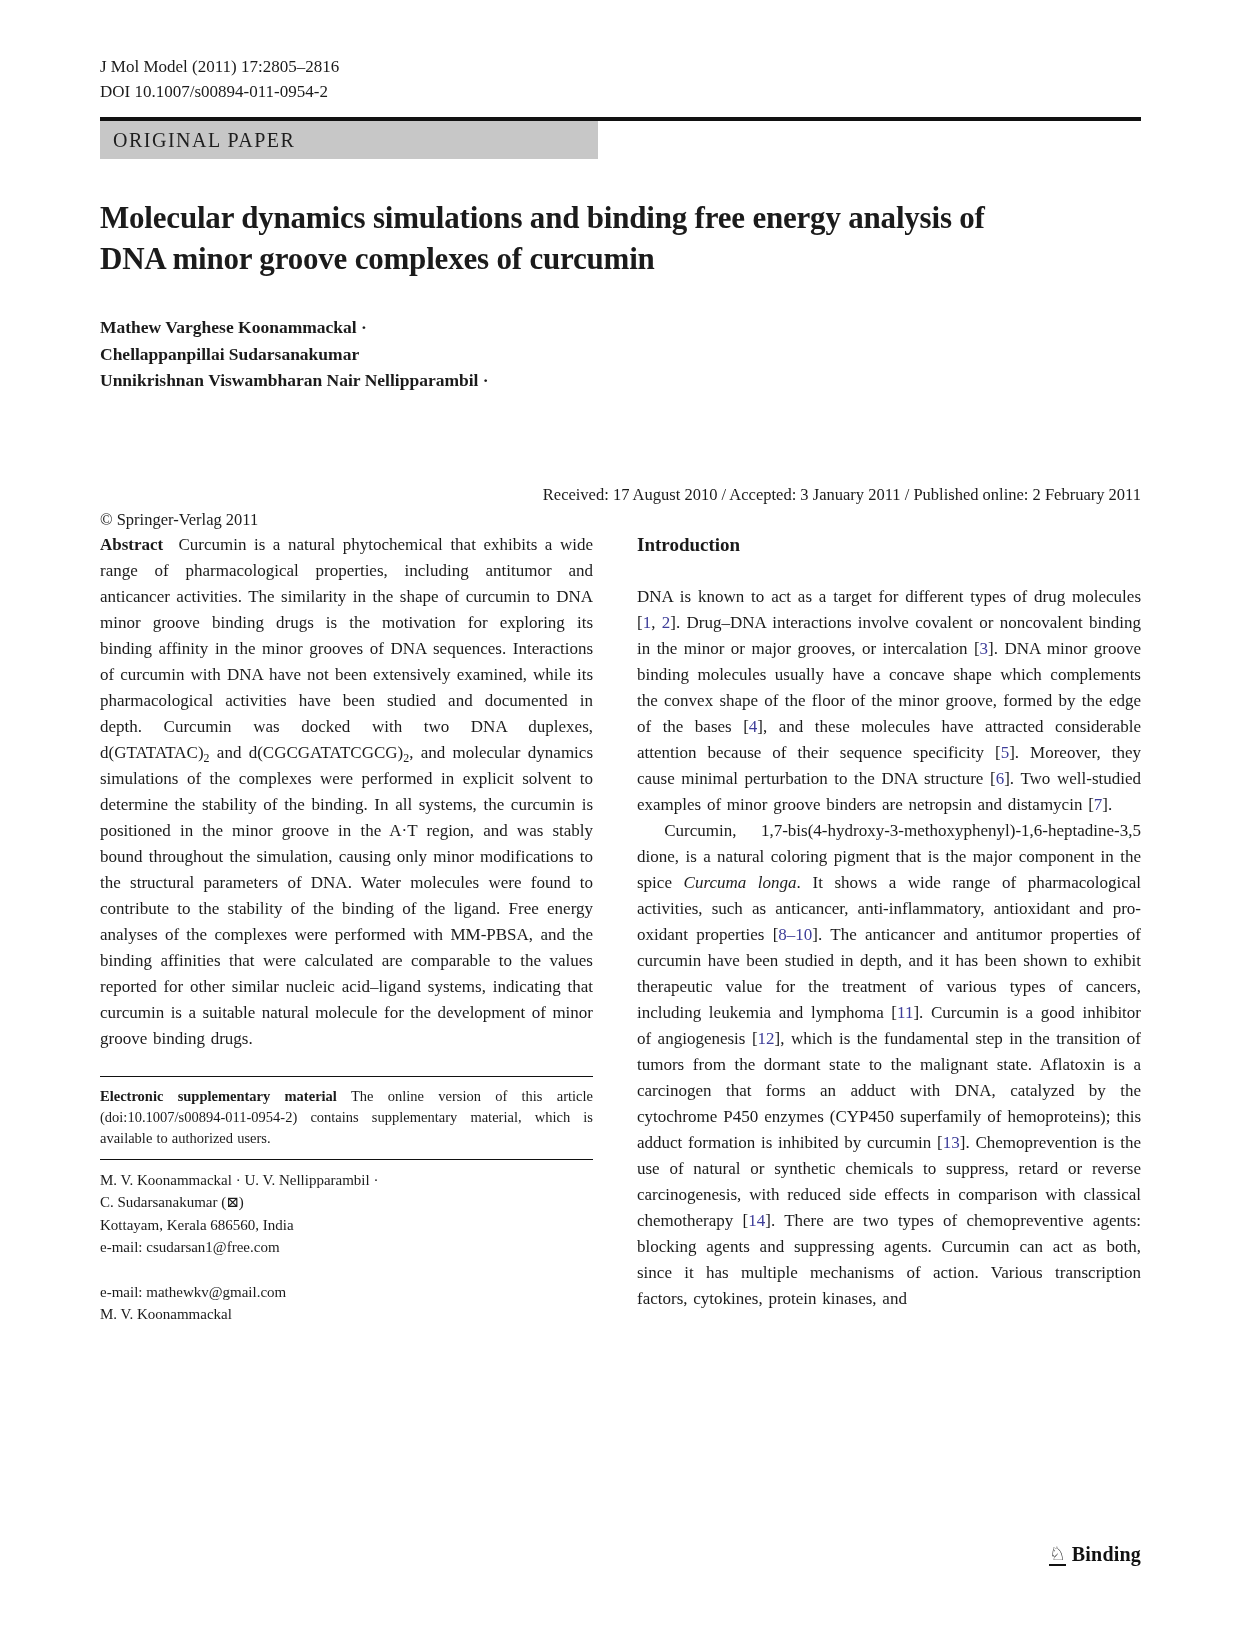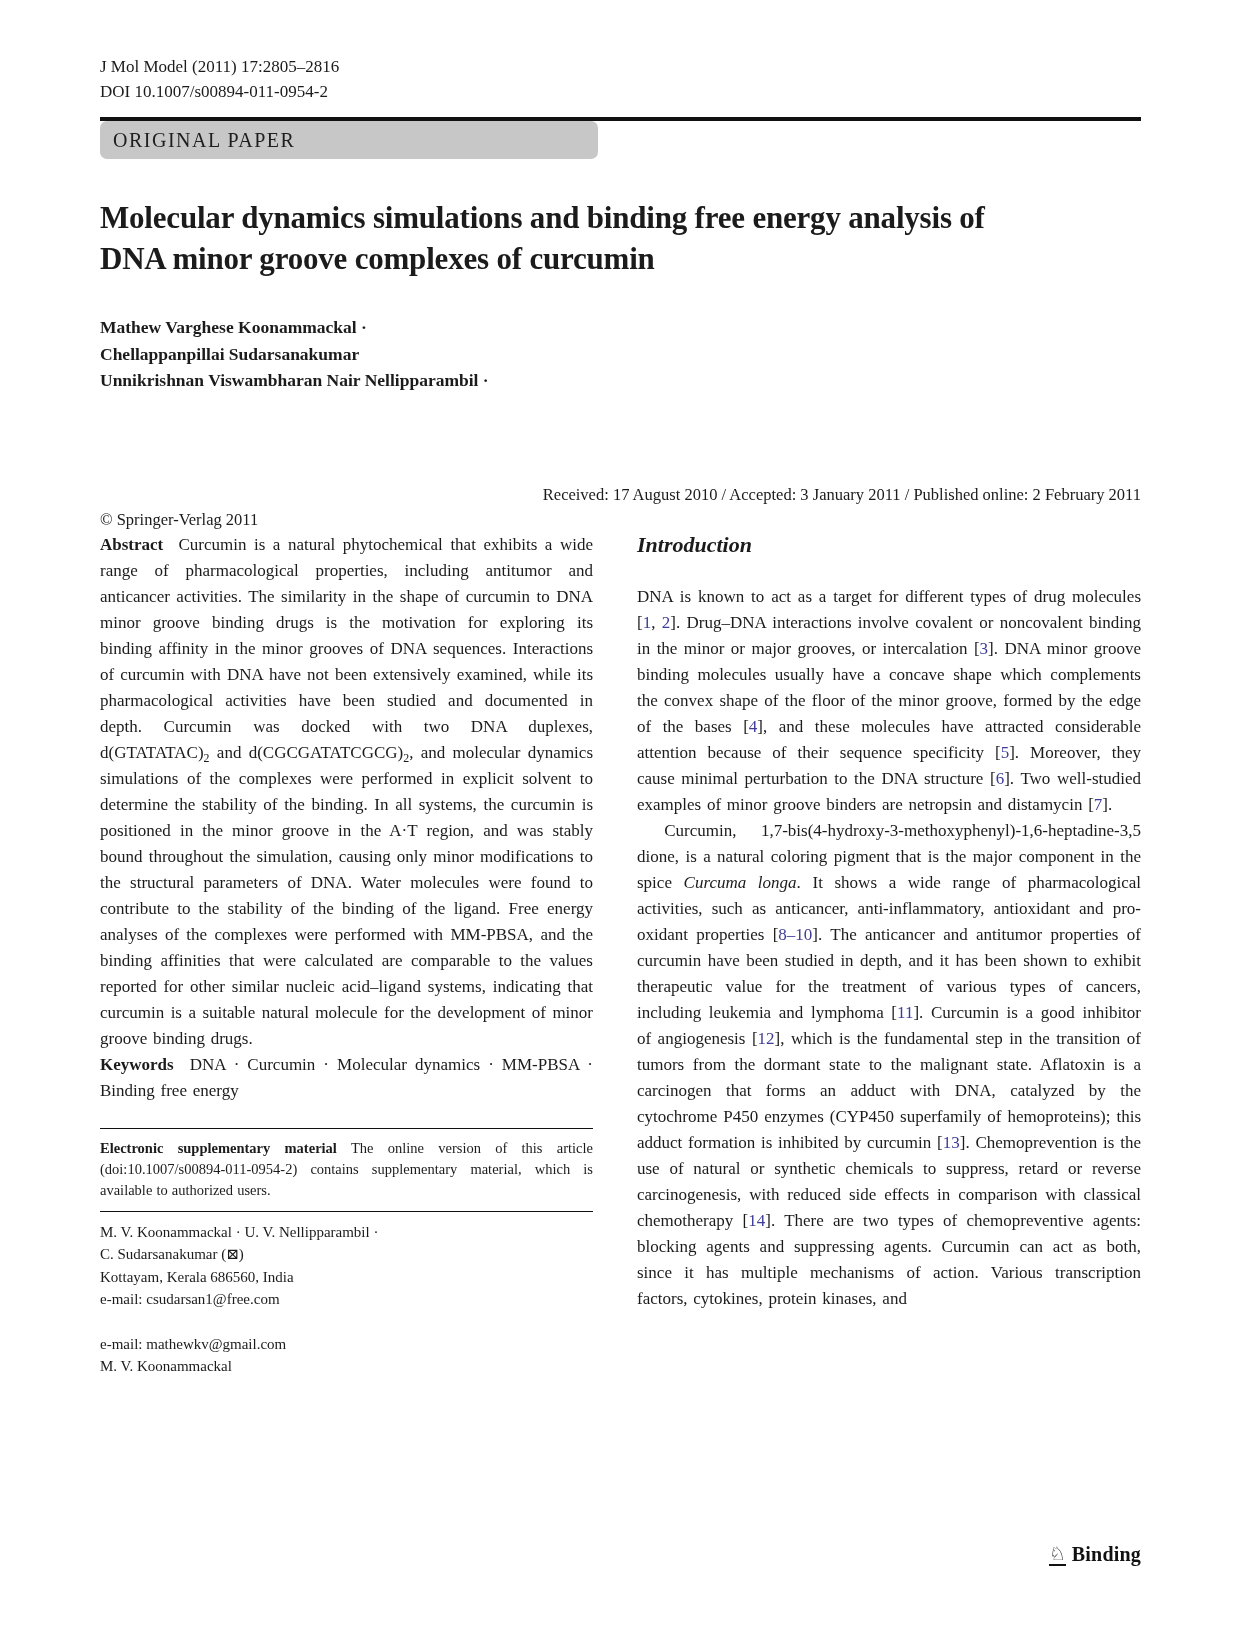--- a/index.html
+++ b/index.html
@@ -15,21 +15,21 @@
     overflow: hidden;
   }
   .content { padding: 54px 100px 0 100px; }
 
   
   .journal-ref, .doi-line { font-size: 17px; line-height: 25px; }
   .top-rule { margin-top: 13px; height: 4px; background: #111; width: 100%; }
   .banner {
     width: 498px; height: 38px; background: #c7c7c7;
     display: flex; align-items: center; padding-left: 13px;
-    font-size: 20px; letter-spacing: 1.5px; color: #1e1e1e; border-radius: 7px;
+    font-size: 20px; letter-spacing: 1.5px; color: #1e1e1e;
   }
 
   
   .paper-title {
     margin-top: 38px; font-size: 31px; font-weight: bold;
     line-height: 41px; letter-spacing: -0.2px; width: 900px;
   }
   .authors { margin-top: 35px; font-size: 17.5px; font-weight: bold; line-height: 26.5px; }
 
   .dates-line { margin-top: 88px; font-size: 16.5px; line-height: 25px; text-align: right; }
@@ -50,21 +50,21 @@
   .keywords-para { margin-top: 26px; }
 
   
   .footnote-block { margin-top: 24px; border-top: 1px solid #111; }
   .footnote-text { font-size: 14.5px; line-height: 21px; text-align: justify; word-spacing: 0.5px; }
   .esm-note { padding: 9px 0 10px 0; border-bottom: 1px solid #111; }
   .address-block { padding-top: 9px; font-size: 15px; line-height: 22.5px; }
   .address-block-2 { margin-top: 22px; font-size: 15px; line-height: 22.5px; }
 
   
-  .intro-heading { font-size: 22px; font-weight: bold; margin: 0 0 26px 0; line-height: 26px; font-style: italic; }
+  .intro-heading { font-size: 19px; font-weight: bold; margin: 0 0 26px 0; line-height: 26px; }
   .para { margin: 0; }
   .para.indent { text-indent: 1.6em; }
 
   .seg-cite   { color: #3d3d99; }
   .seg-italic { font-style: italic; }
   .seg-sub    { vertical-align: sub; font-size: 70%; line-height: 0; }
 
   
   .springer-logo {
     position: absolute; right: 100px; bottom: 82px;
@@ -101,21 +101,20 @@
     </div>
 
     <div class="dates-line">Received: 17 August 2010 / Accepted: 3 January 2011 / Published online: 2 February 2011</div>
     <div class="copyright-line">© Springer-Verlag 2011</div>
 
     <div class="columns">
 
       <div class="col-left">
         <p class="body-text para"><span class="bold-label">Abstract</span><span>&nbsp;&nbsp;</span><span><span>Curcumin is a natural phytochemical that exhibits a wide range of pharmacological properties, including antitumor and anticancer activities. The similarity in the shape of curcumin to DNA minor groove binding drugs is the motivation for exploring its binding affinity in the minor grooves of DNA sequences. Interactions of curcumin with DNA have not been extensively examined, while its pharmacological activities have been studied and documented in depth. Curcumin was docked with two DNA duplexes, d(GTATATAC)</span><span class="seg-sub">2</span><span> and d(CGCGATATCGCG)</span><span class="seg-sub">2</span><span>, and molecular dynamics simulations of the complexes were performed in explicit solvent to determine the stability of the binding. In all systems, the curcumin is positioned in the minor groove in the A·T region, and was stably bound throughout the simulation, causing only minor modifications to the structural parameters of DNA. Water molecules were found to contribute to the stability of the binding of the ligand. Free energy analyses of the complexes were performed with MM-PBSA, and the binding affinities that were calculated are comparable to the values reported for other similar nucleic acid–ligand systems, indicating that curcumin is a suitable natural molecule for the development of minor groove binding drugs.</span></span></p>
 
-        <p class="body-text para keywords-para"><span class="bold-label">Keywords</span><span>&nbsp;&nbsp;</span><span>DNA · Curcumin · Molecular dynamics · MM-PBSA · Binding free energy</span></p>
 
         <div class="footnote-block">
           <div class="footnote-text esm-note"><span class="bold-label">Electronic supplementary material</span><span> The online version of this article (doi:10.1007/s00894-011-0954-2) contains supplementary material, which is available to authorized users.</span></div>
 
           <div class="address-block">
             <div>M. V. Koonammackal · U. V. Nellipparambil ·</div>
             <div>C. Sudarsanakumar (⊠)</div>
             <div>Kottayam, Kerala 686560, India</div>
             <div>e-mail: csudarsan1@free.com</div>
           </div>

